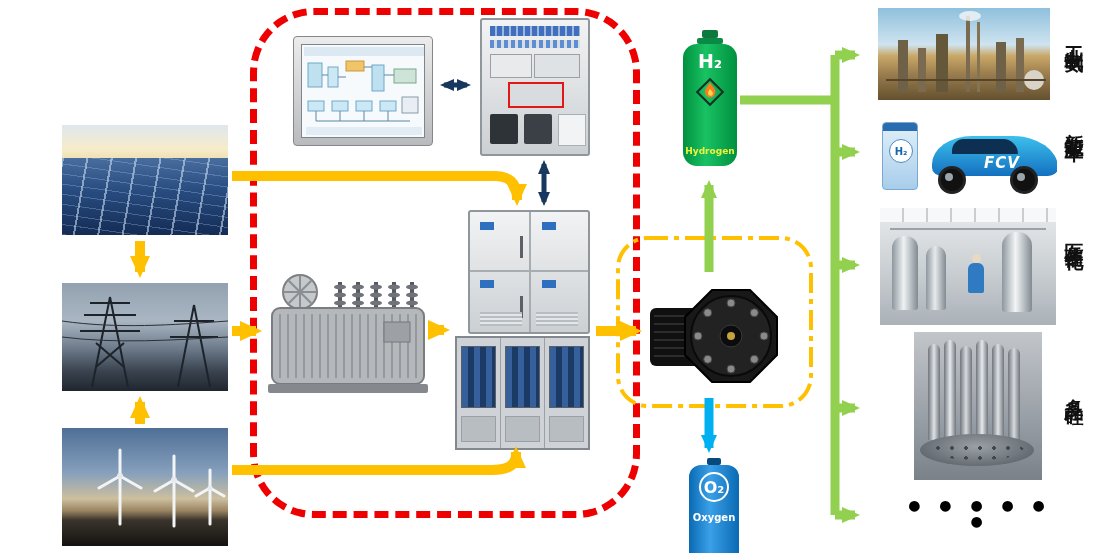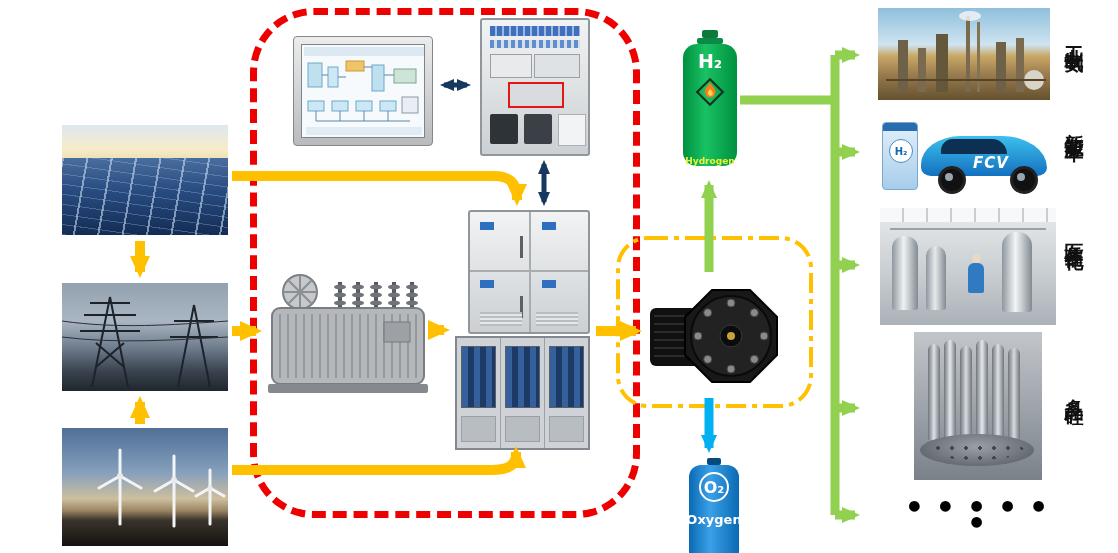--- a/index.html
+++ b/index.html
@@ -214,29 +214,29 @@
   <div class="abs" style="left:683px;top:30px;width:54px;height:136px;">
     <div class="bottle-cap" style="width:16px;height:8px;background:#0b7a3c;"></div>
     <div class="bottle-cap" style="width:26px;height:6px;background:#0a8a44;"></div>
     <div class="bottle-body" style="height:122px;border-radius:14px;background:linear-gradient(90deg,#00903f,#19c263 42%,#00903f);padding-top:6px;">
       <span class="bottle-symbol" style="font-size:19px;">H₂</span>
       <svg width="32" height="32" viewBox="0 0 30 30" style="margin-top:4px;">
         <rect x="6.5" y="6.5" width="17" height="17" transform="rotate(45 15 15)" fill="none" stroke="#143320" stroke-width="2"></rect>
         <path d="M15 6 C12 11 9 12.5 11 17 A4.5 4.5 0 0 0 19.5 17 C21.5 12.5 18 11 15 6 Z" fill="#ff7a1c"></path>
         <path d="M15 12 C13.5 14.5 12.5 15 13.5 17.5 A2.5 2.5 0 0 0 17.5 17.5 C18.5 15 16.5 14.5 15 12 Z" fill="#ffd54a"></path>
       </svg>
-      <span class="bottle-word" style="margin-top:auto;font-size:9px;color:#eef23c;">Hydrogen</span>
+      <span class="bottle-word" style="margin-top:auto;margin-bottom:10px;font-size:9px;color:#eef23c;">Hydrogen</span>
     </div>
   </div>
 
   <div class="abs" style="left:689px;top:458px;width:50px;height:100px;">
     <div class="bottle-cap" style="width:14px;height:7px;background:#074a7c;"></div>
     <div class="bottle-body" style="height:93px;border-radius:12px 12px 0 0;background:linear-gradient(90deg,#0a6ab4,#3aa0e8 42%,#0a6ab4);padding-top:7px;">
       <span style="display:flex;align-items:center;justify-content:center;width:26px;height:26px;border:2px solid #fff;border-radius:50%;color:#fff;font-weight:bold;font-size:16px;">O₂</span>
-      <span class="bottle-word" style="margin-top:10px;font-size:13px;color:#fff;text-align:right;">Oxygen</span>
+      <span class="bottle-word" style="margin-top:10px;font-size:10px;color:#fff;text-align:right;">Oxygen</span>
     </div>
   </div>
 
   <div class="photo" style="left:878px;top:8px;width:172px;height:92px;background:linear-gradient(180deg,#8fc0dd 0%,#cfe4f0 40%,#c9a868 52%,#9a7c4e 72%,#64512f 100%);">
     <svg width="172" height="92" viewBox="0 0 172 92">
       <rect x="20" y="32" width="10" height="52" fill="#6e6148"></rect>
       <rect x="40" y="40" width="8" height="44" fill="#7a6a50"></rect>
       <rect x="58" y="26" width="12" height="58" fill="#655739"></rect>
       <rect x="88" y="8" width="4" height="76" fill="#7a6a50"></rect>
       <rect x="99" y="14" width="3" height="70" fill="#857452"></rect>
@@ -246,21 +246,21 @@
       <ellipse cx="92" cy="8" rx="11" ry="5" fill="#eef2f5" opacity="0.85"></ellipse>
       <path d="M8,72 H168" stroke="#55432a" stroke-width="2"></path>
     </svg>
   </div>
 
   <div class="photo" style="left:876px;top:110px;width:181px;height:91px;background:#fff;">
     <div class="abs" style="left:6px;top:12px;width:34px;height:66px;background:linear-gradient(180deg,#e2f0fa,#a8cdea);border:1px solid #7aa8d0;border-radius:4px;">
       <div class="abs" style="left:0;top:0;right:0;height:8px;background:#2a6cb0;border-radius:3px 3px 0 0;"></div>
       <div class="abs" style="left:6px;top:16px;width:22px;height:22px;background:#fff;border:1px solid #4a8ac0;border-radius:50%;display:flex;align-items:center;justify-content:center;color:#1566b0;font-weight:bold;font-size:10px;">H₂</div>
     </div>
-    <div class="abs" style="left:45px;top:26px;width:126px;height:40px;background:linear-gradient(180deg,#3cc0ec,#1470c0);border-radius:48px 54px 12px 12px / 34px 38px 10px 10px;">
+    <div class="abs" style="left:56px;top:26px;width:126px;height:40px;background:linear-gradient(180deg,#3cc0ec,#1470c0);border-radius:48px 54px 12px 12px / 34px 38px 10px 10px;">
       <div class="abs" style="left:20px;top:3px;width:66px;height:15px;background:#0d2f52;border-radius:14px 18px 0 0;"></div>
       <span class="abs" style="left:52px;top:18px;color:#fff;font-weight:bold;font-style:italic;font-size:15px;letter-spacing:1px;">FCV</span>
     </div>
     <div class="abs" style="left:62px;top:56px;width:22px;height:22px;background:#111;border-radius:50%;border:3px solid #222;"></div>
     <div class="abs" style="left:69px;top:63px;width:8px;height:8px;background:#9aa4ac;border-radius:50%;"></div>
     <div class="abs" style="left:134px;top:56px;width:22px;height:22px;background:#111;border-radius:50%;border:3px solid #222;"></div>
     <div class="abs" style="left:141px;top:63px;width:8px;height:8px;background:#9aa4ac;border-radius:50%;"></div>
   </div>
 
   <div class="photo" style="left:880px;top:208px;width:176px;height:117px;background:linear-gradient(180deg,#e8ebec,#c9ced2 55%,#aab1b7 100%);">

